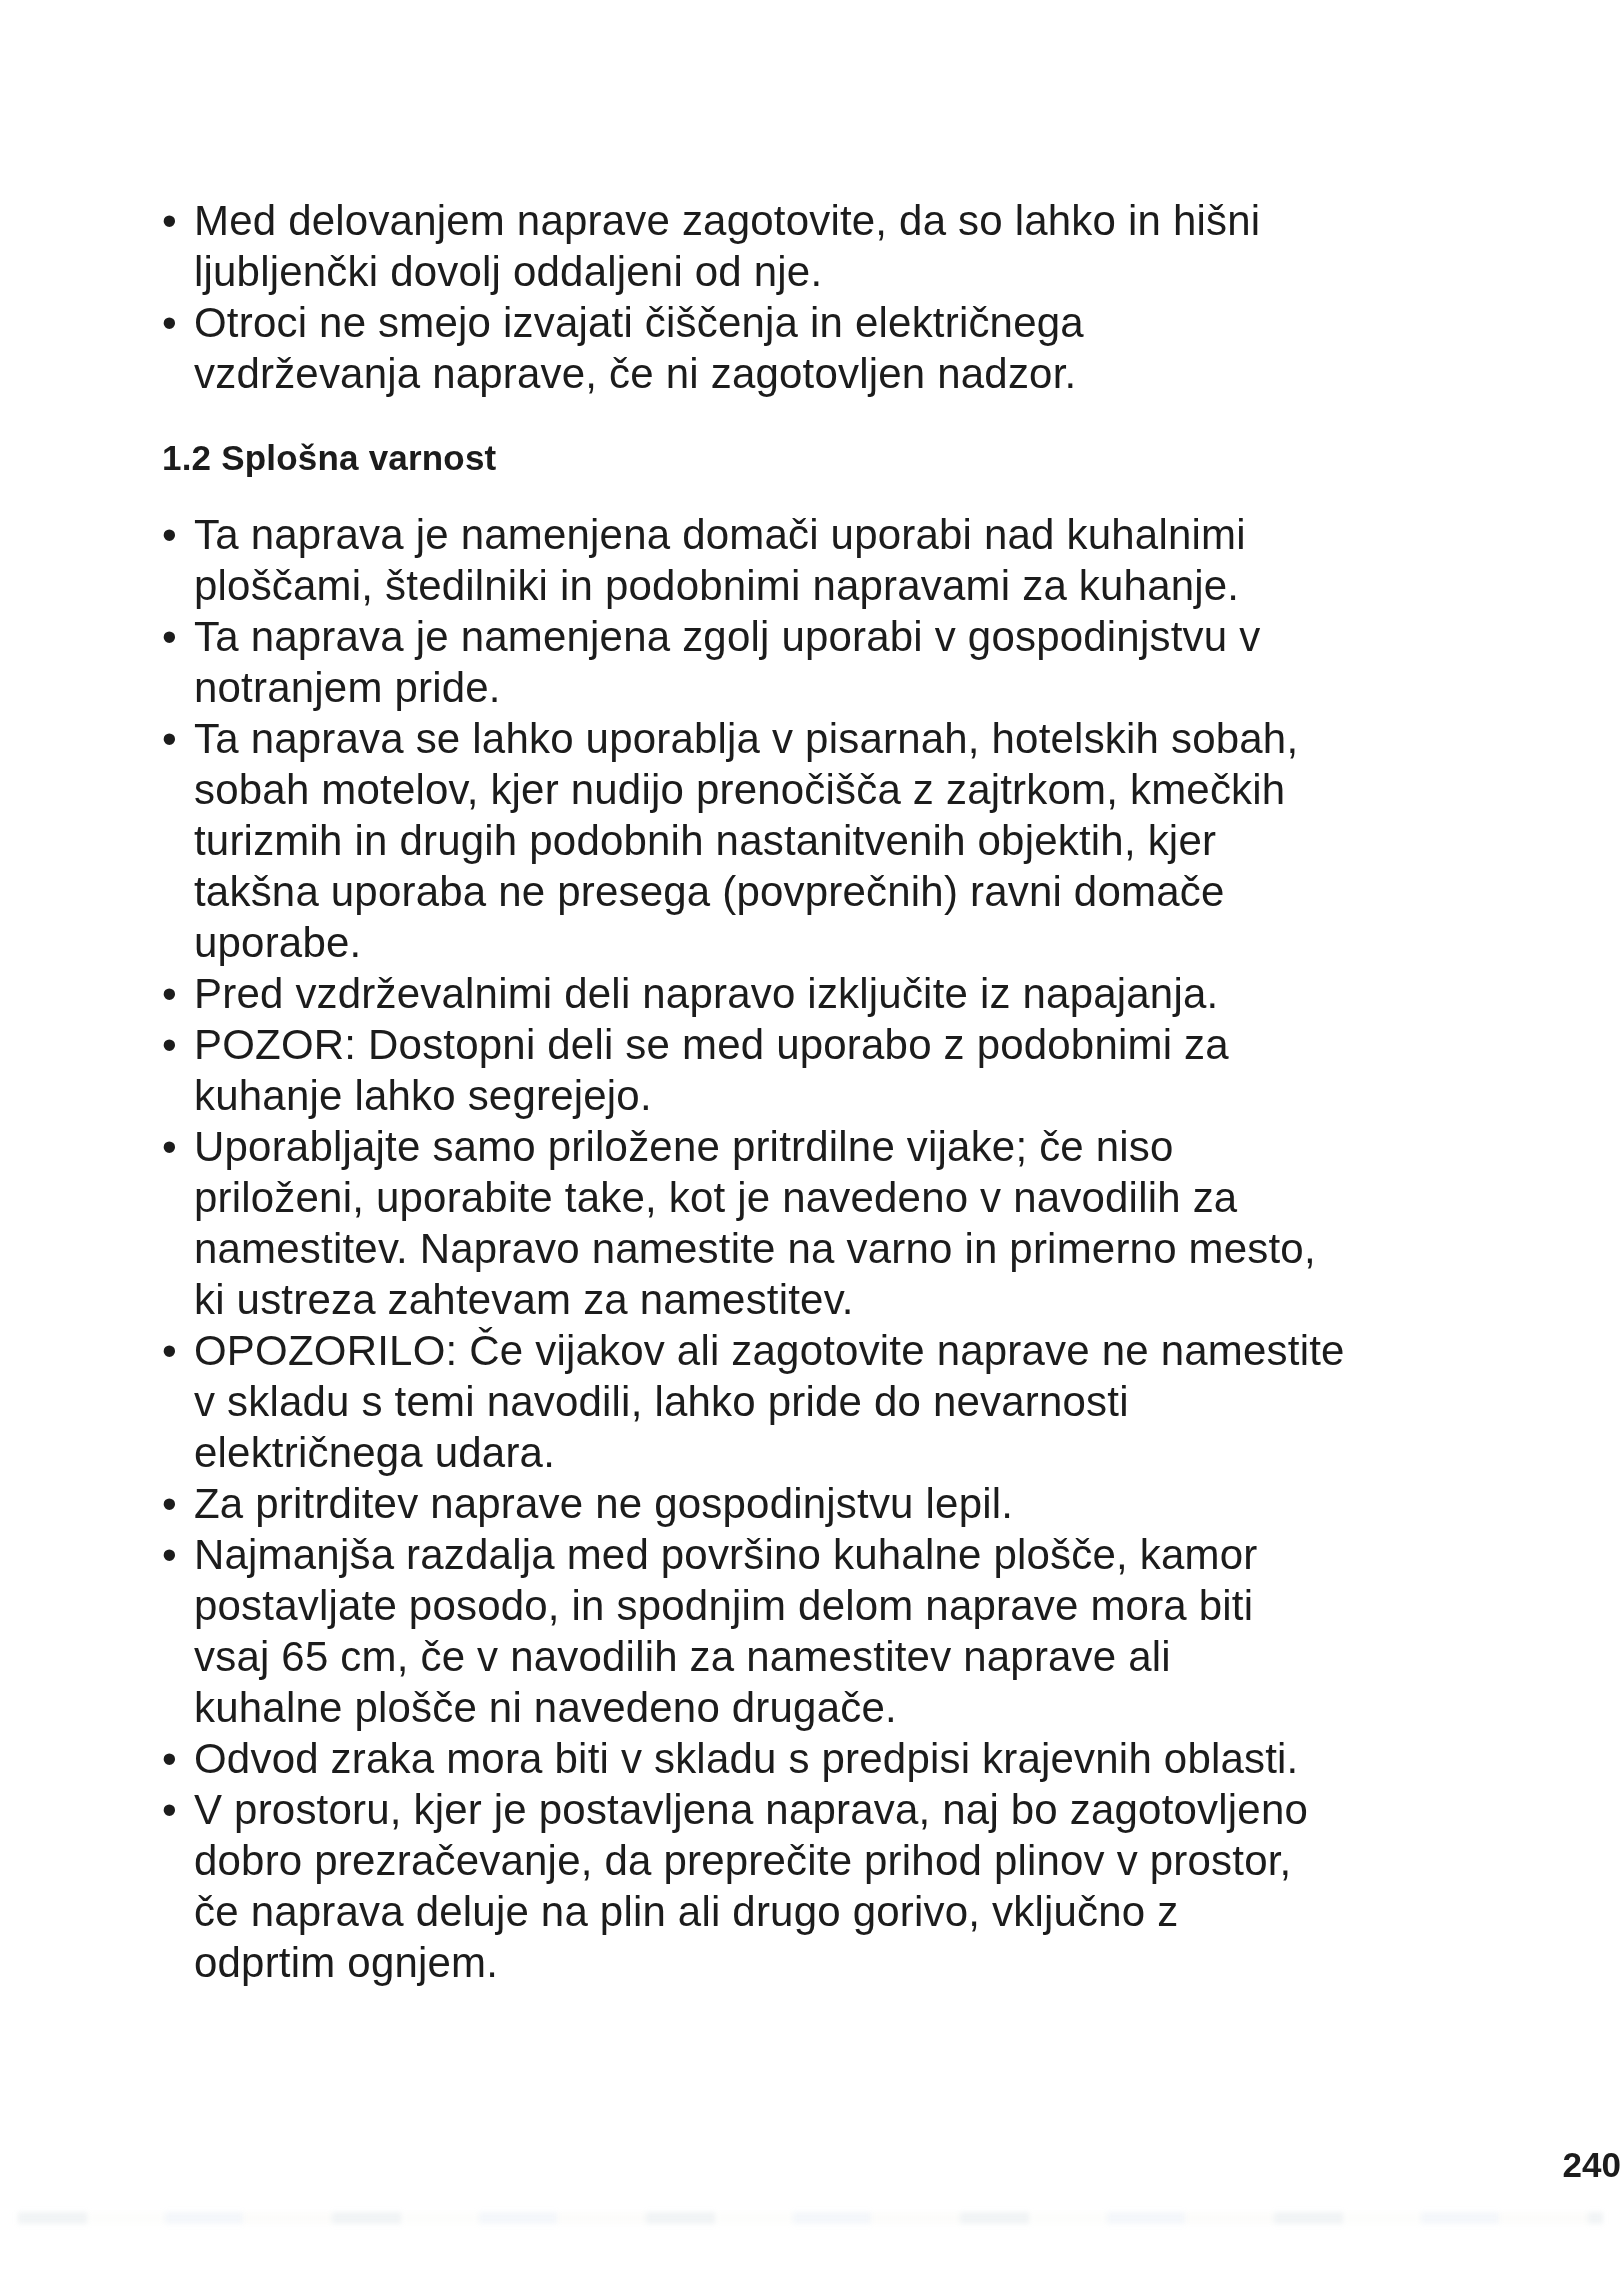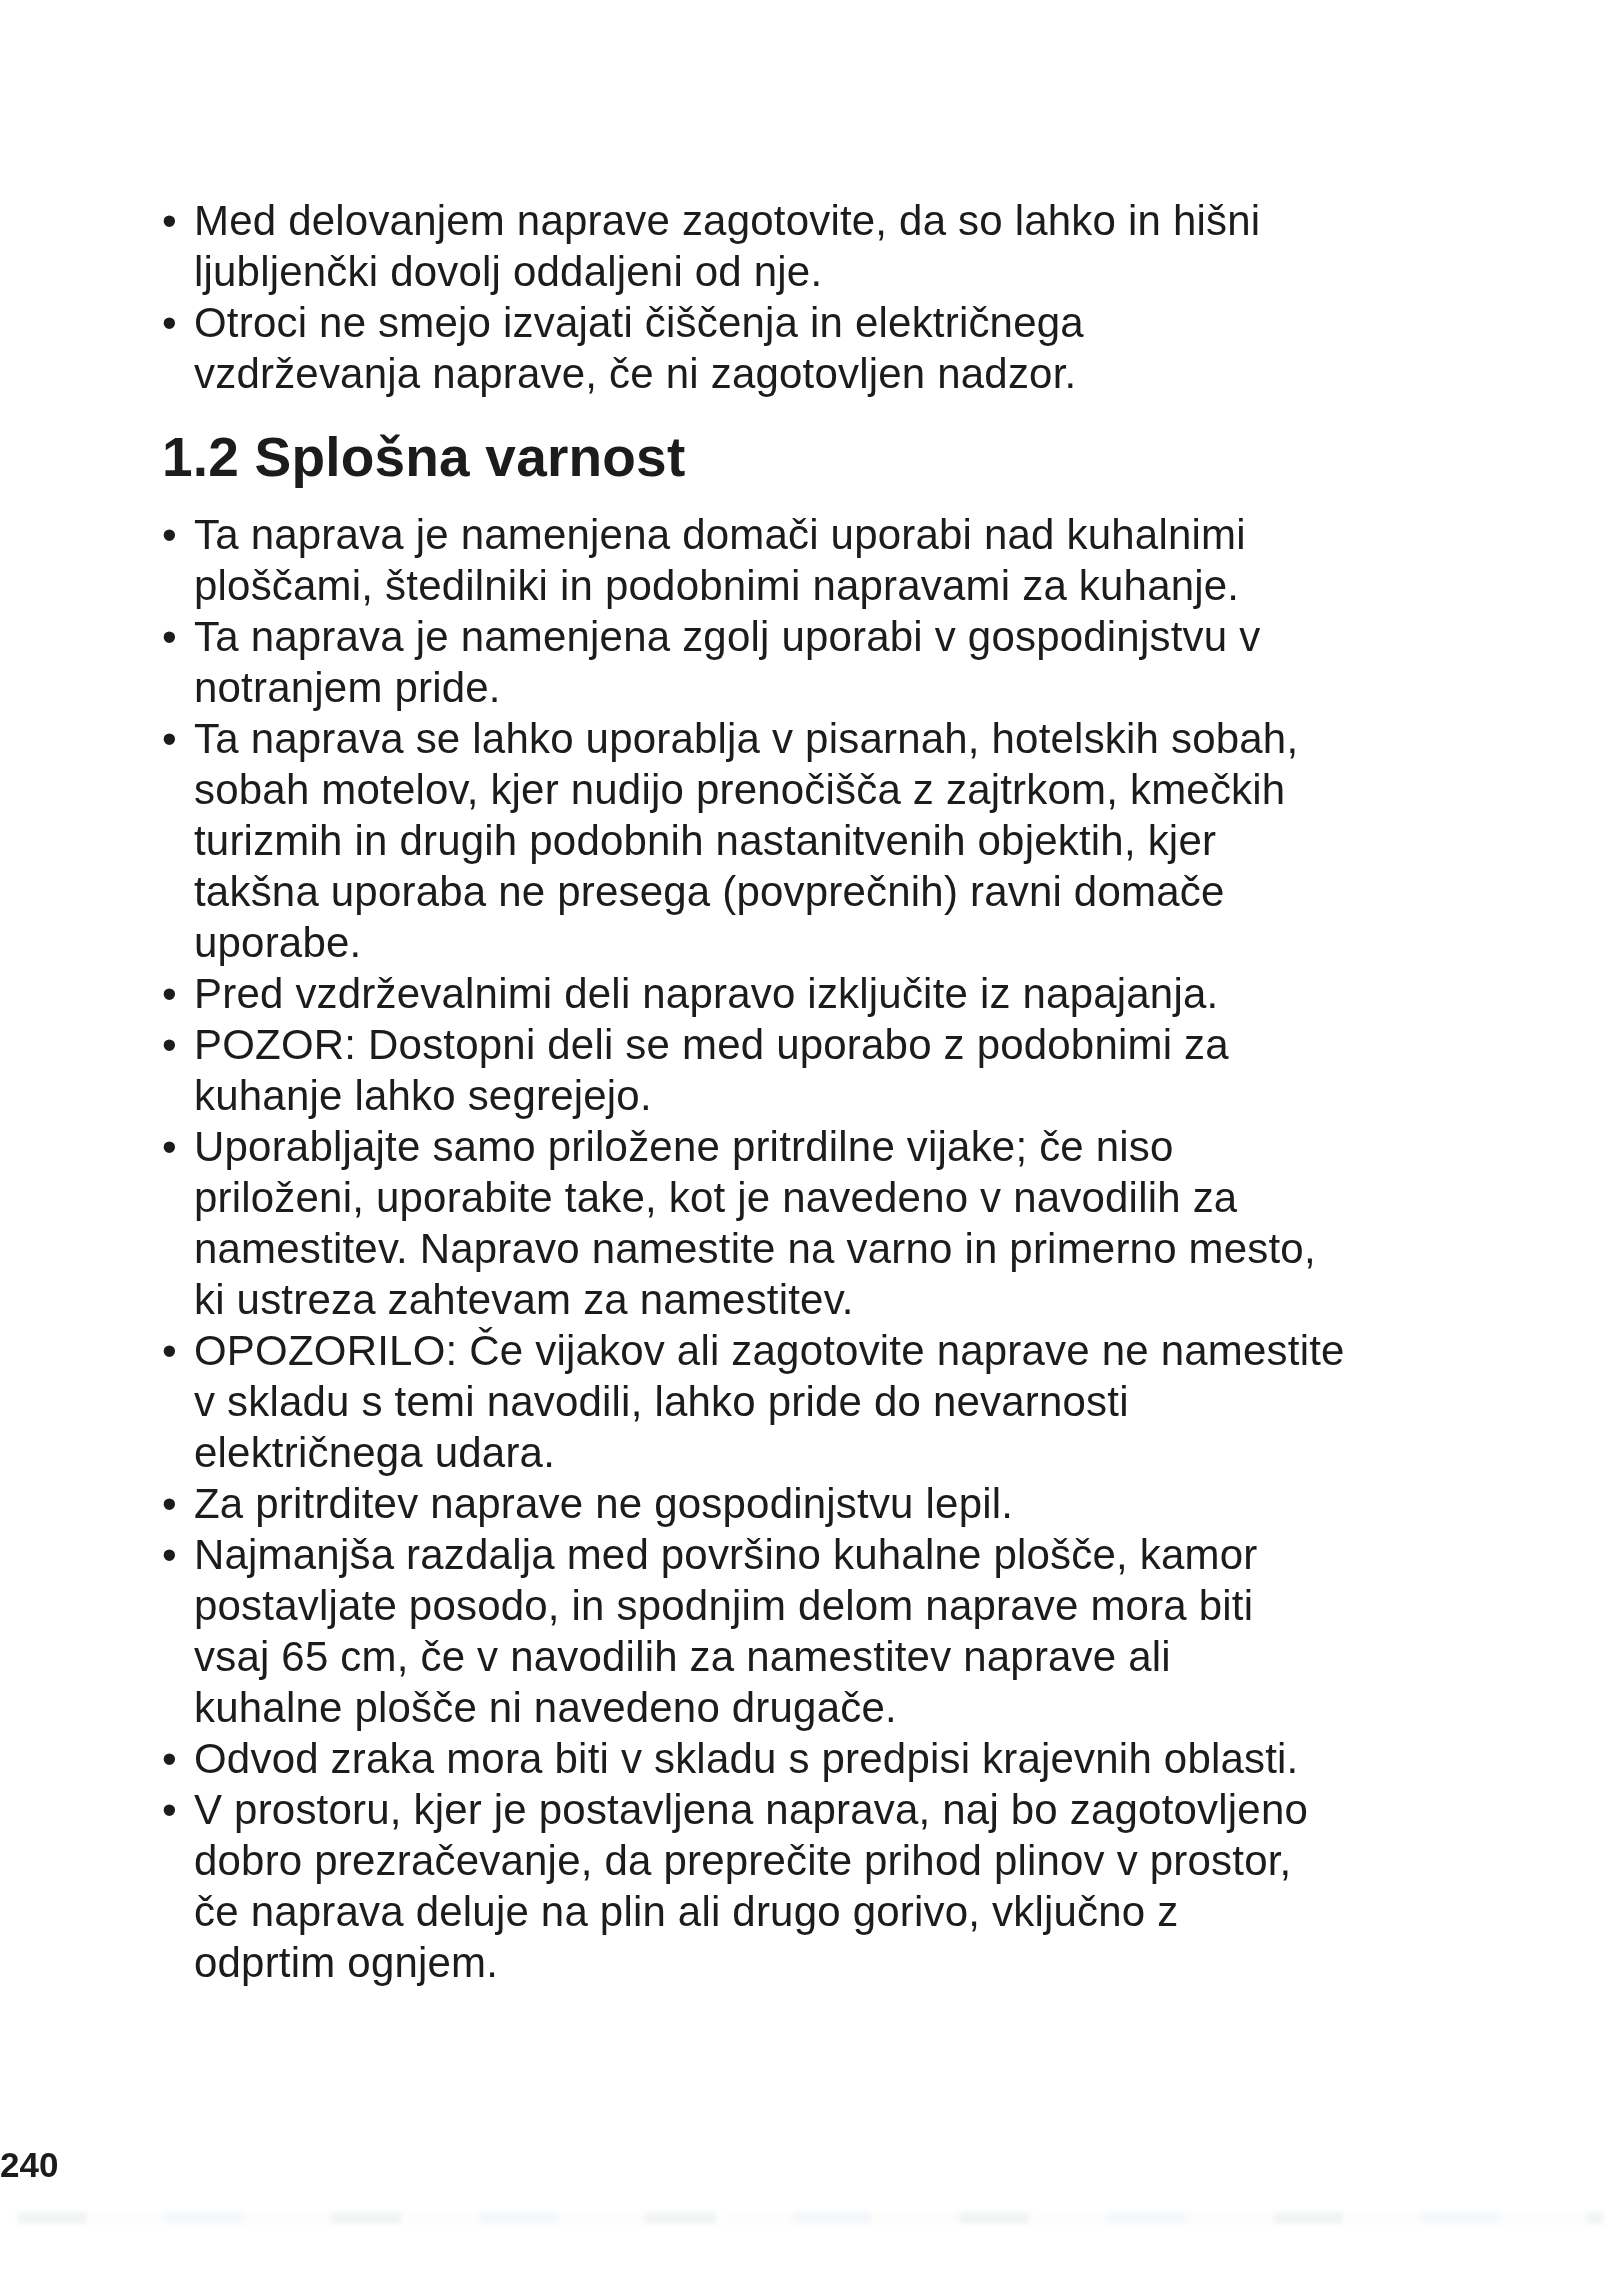--- a/index.html
+++ b/index.html
@@ -37,32 +37,32 @@
   }
   .marker {
     flex: 0 0 32px;
     width: 32px;
   }
   .btext {
     white-space: pre-line;
     flex: 1 1 auto;
   }
   h2.section-heading {
-    font-size: 55px;
+    font-size: 35px;
     line-height: 53px;
     font-weight: bold;
     margin: 32px 0 24.5px 0;
     letter-spacing: 0.2px;
   }
   .page-number {
     position: absolute;
     top: 2145px;
     left: 0;
     width: 100%;
-    text-align: left;
+    text-align: right;
     font-size: 35px;
     font-weight: bold;
     line-height: 39px;
   }
   .scan-noise {
     position: absolute;
     top: 2212px;
     left: 17.6px;
     right: 17.6px;
     height: 11.8px;

